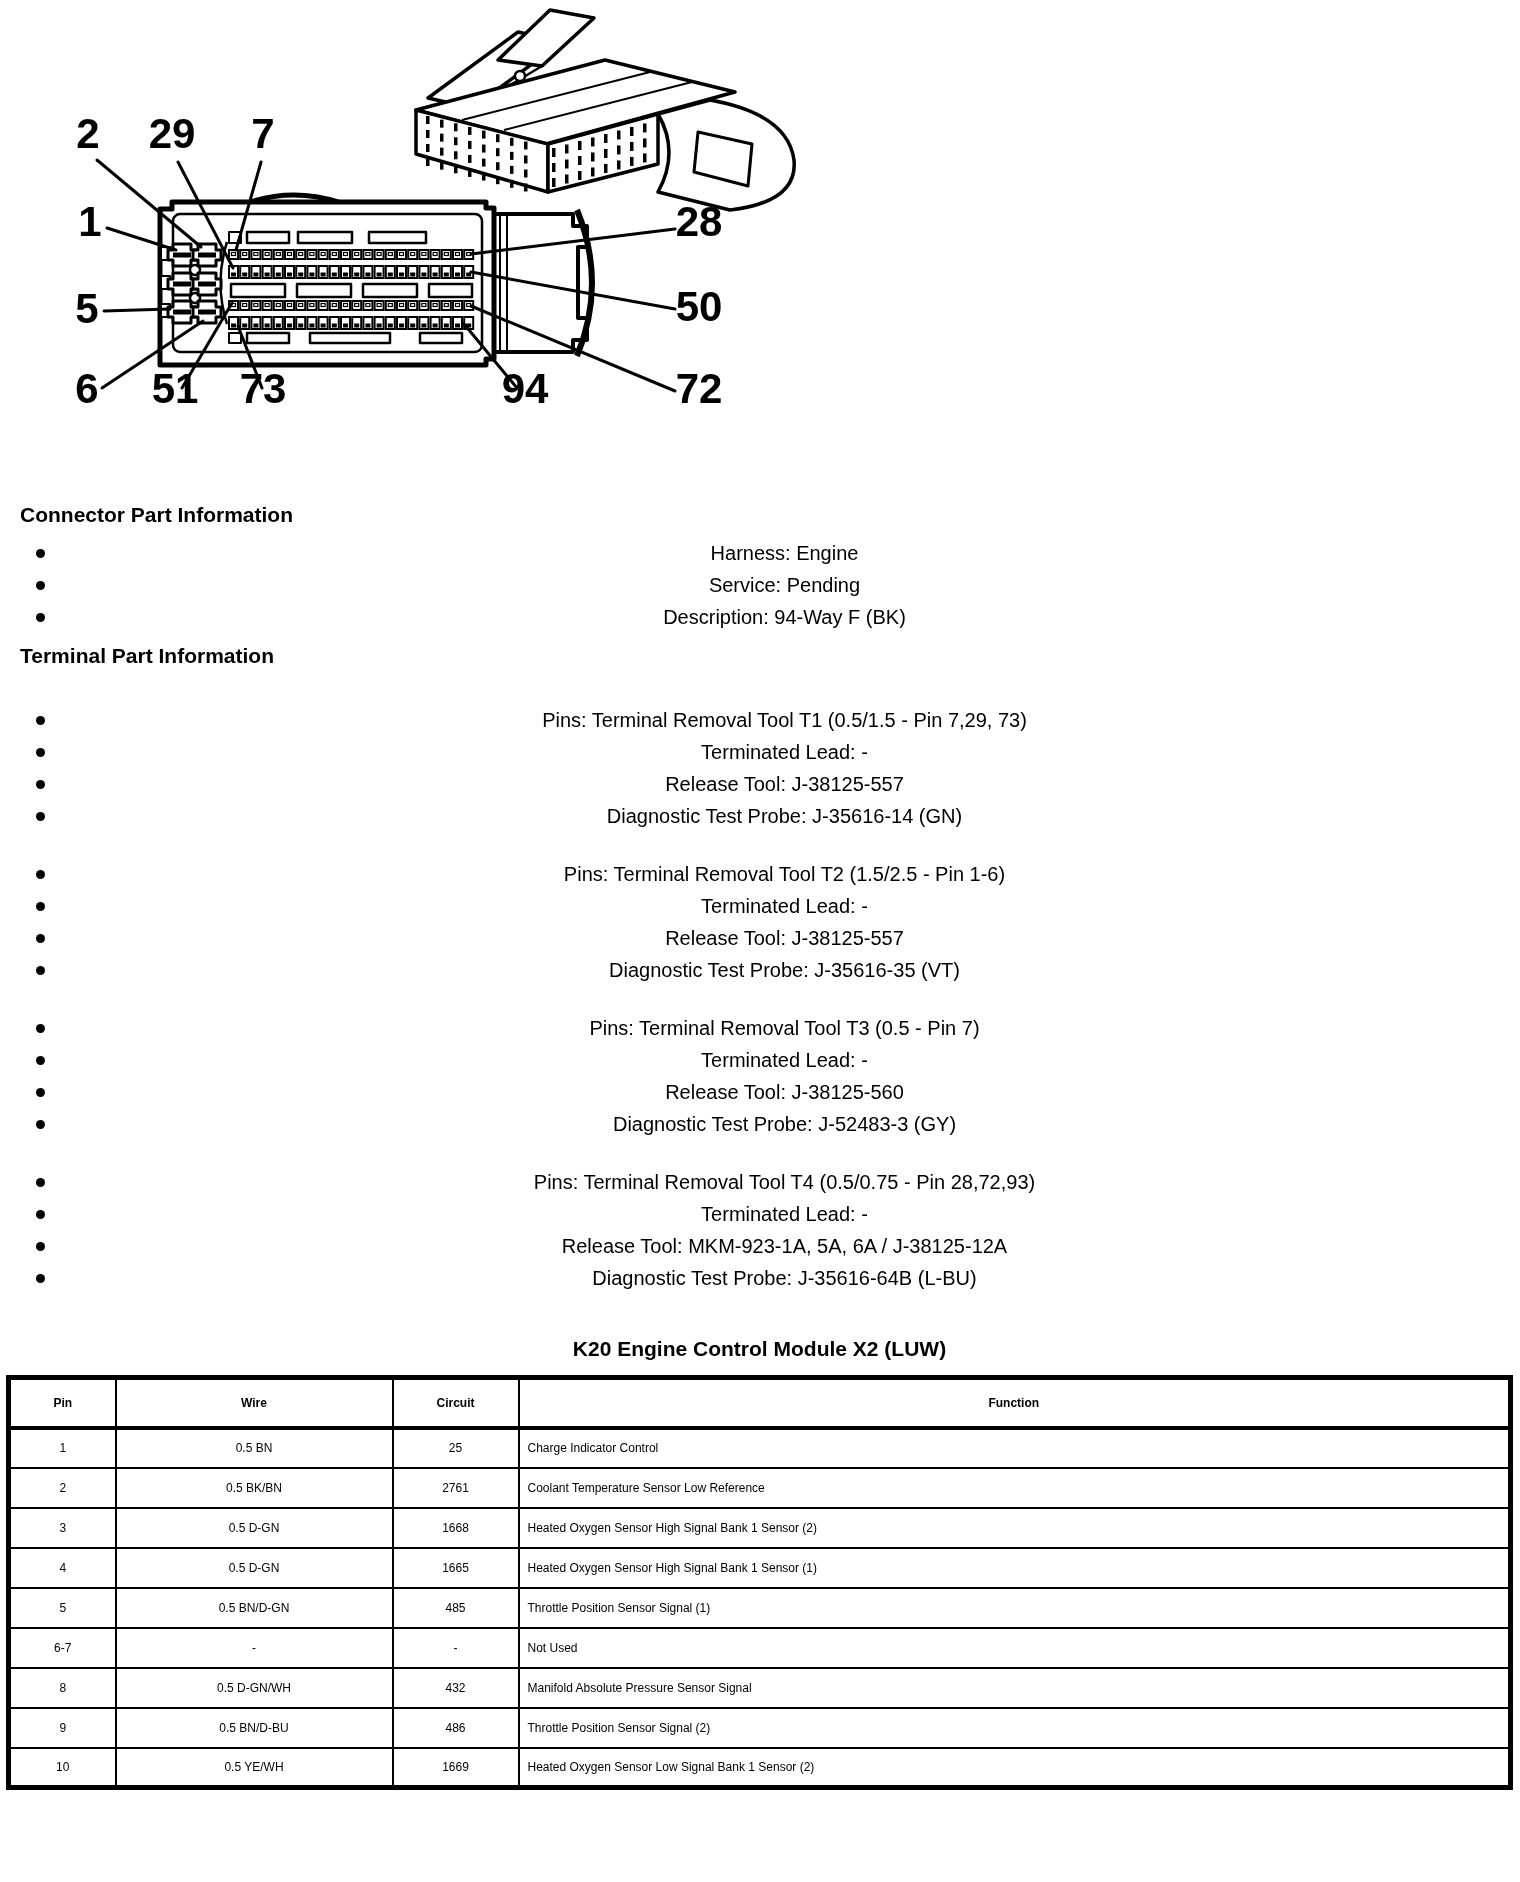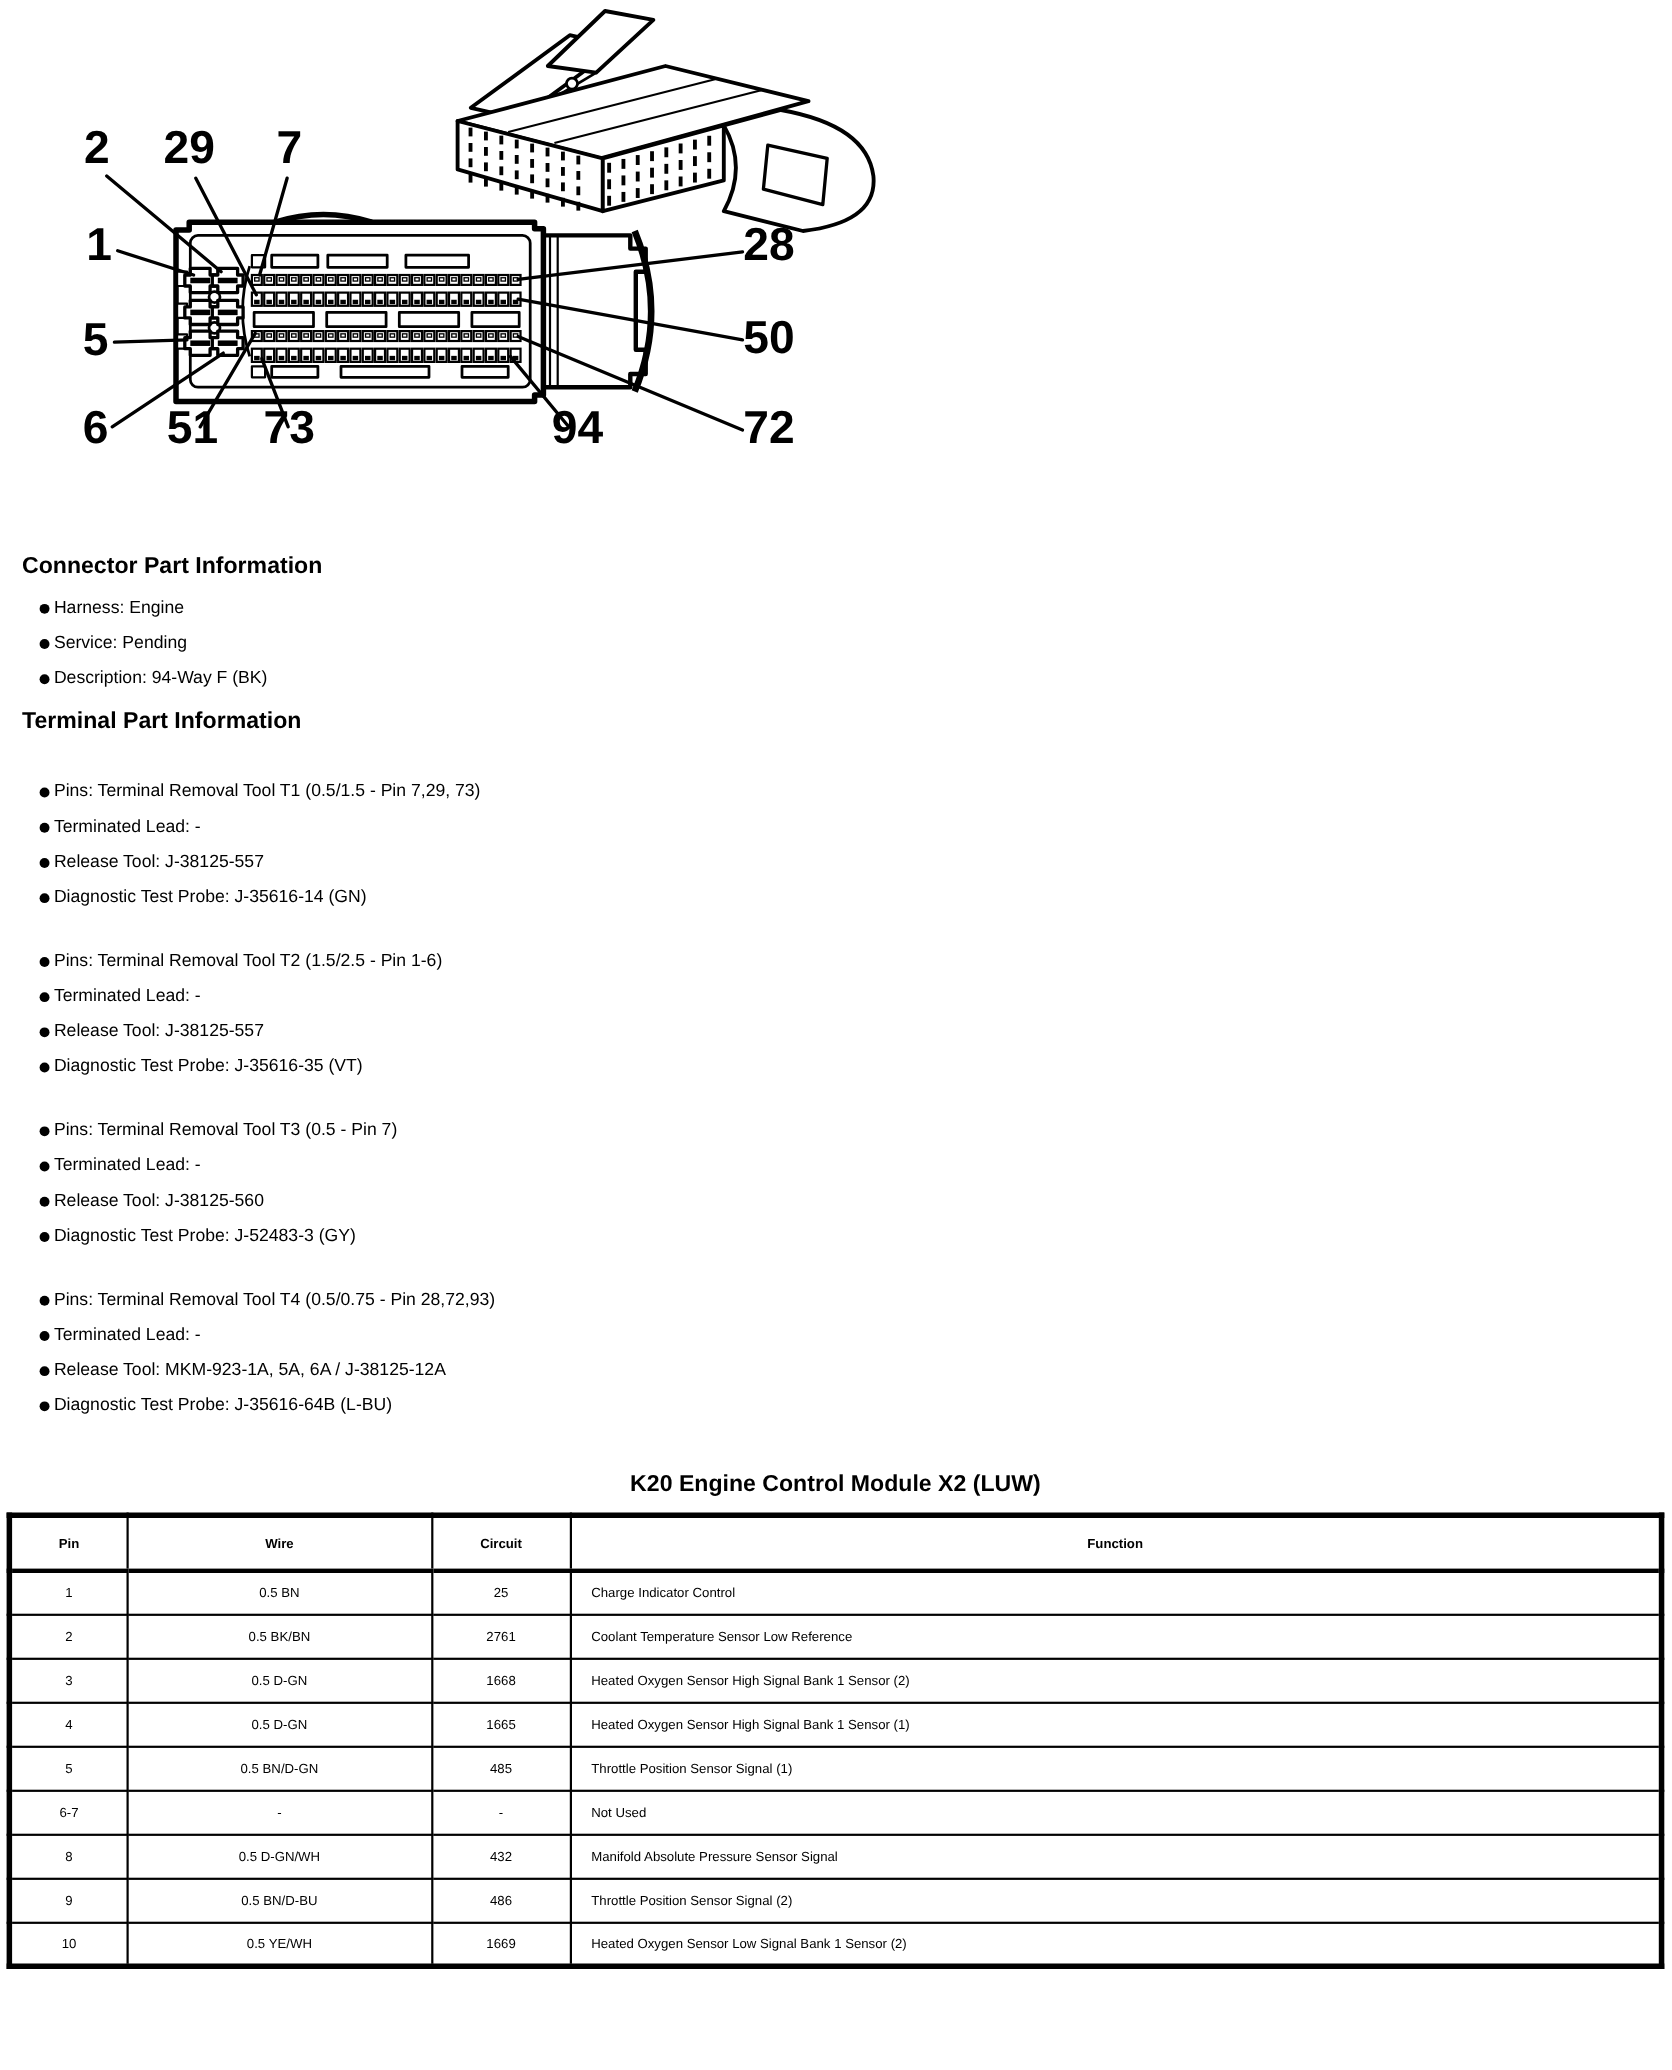--- a/index.html
+++ b/index.html
@@ -17,21 +17,21 @@
     font-family:"Liberation Sans", sans-serif;
     font-size:42px; font-weight:bold; fill:#000;
   }
 
   
   h2.sec { font-size:21px; font-weight:bold; margin:2px 0 0 20px; line-height:25px; }
 
   
   ul.blist { list-style:none; margin:10px 0 0 0; }
   ul.blist li {
-    position:relative; font-size:16px; line-height:32px; padding-left:49px;
+    position:relative; font-size:20px; line-height:32px; padding-left:49px;text-align:center;
   }
   ul.blist li::before {
     content:""; position:absolute; left:36px; top:12px;
     width:9px; height:9px; background:#000; border-radius:50%;
   }
   .tgroups { margin-top:36px; }
   .tgroup { margin-bottom:26px; }
   .tgroup ul.blist { margin-top:2px; }
 
   
@@ -47,21 +47,21 @@
   table.pins col.c-pin{width:107px;} table.pins col.c-wire{width:277px;}
   table.pins col.c-circ{width:126px;} table.pins col.c-fn{width:auto;}
   table.pins th, table.pins td {
     border:2px solid #000; text-align:center; vertical-align:middle;
     overflow:hidden; white-space:nowrap;
   }
   table.pins { border:5px solid #000; }
   table.pins thead th { height:50px; font-weight:bold; border-bottom:4px solid #000; }
   table.pins tbody td { height:40px; font-weight:normal; }
   table.pins td.fn, table.pins th.fn-h { }
-  table.pins td.fn { text-align:left; padding-left:18px; }
+  table.pins td.fn { text-align:left; padding-left:8px; }
 </style>
 </head>
 <body>
 
 <div class="page">
 
   <div class="diagram-wrap">
     <svg class="diagram" width="1520" height="500" viewBox="0 0 1520 500">
 
       <g transform="translate(400,2)" stroke="#000" fill="#fff" stroke-linejoin="round">

